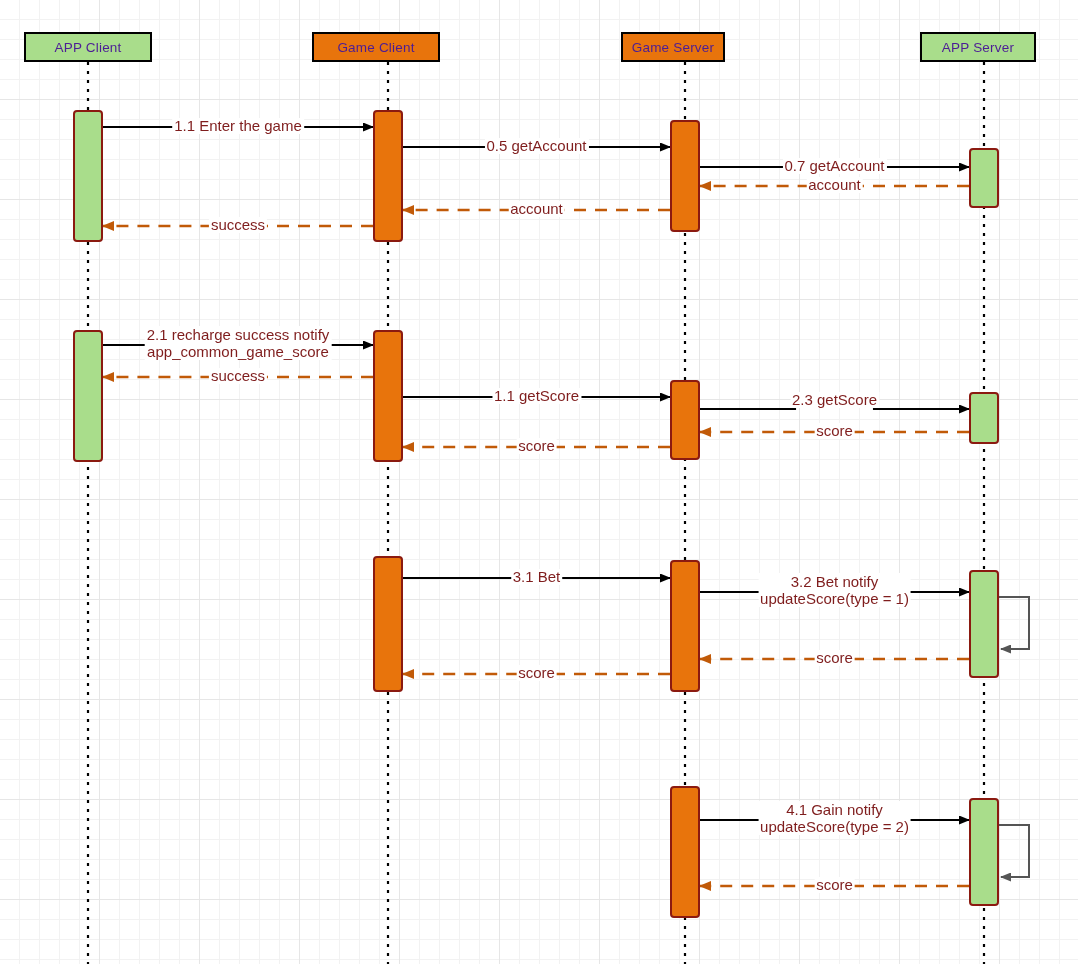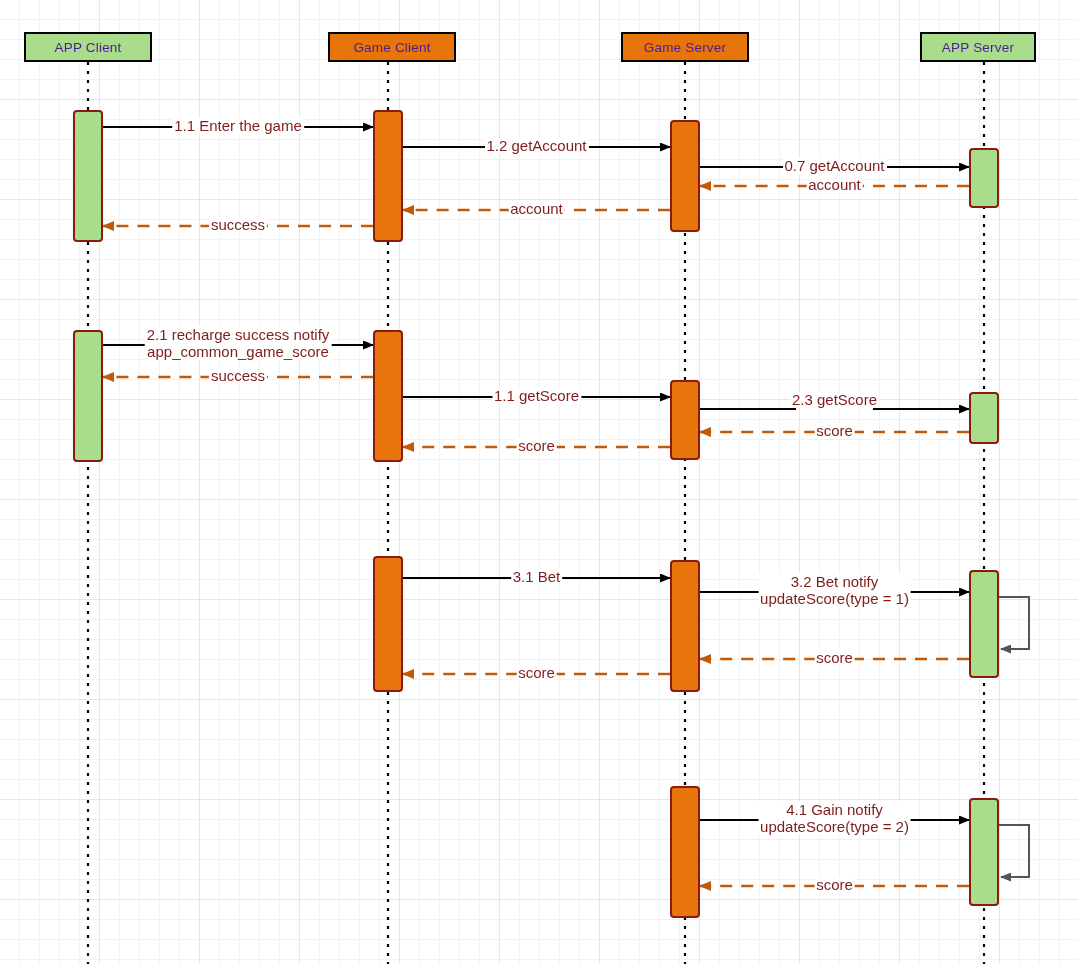--- a/index.html
+++ b/index.html
@@ -133,24 +133,24 @@
         <line x1="899.5234375" y1="820" x2="969" y2="820" stroke="#000000" stroke-width="2" marker-end="url(#arrow-black)"></line>
         <line x1="969" y1="886" x2="852.7890625" y2="886" stroke="#c15a08" stroke-width="2.4" stroke-dasharray="12,9"></line>
         <line x1="816.2109375" y1="886" x2="700" y2="886" stroke="#c15a08" stroke-width="2.4" stroke-dasharray="12,9" marker-end="url(#arrow-orange)"></line>
       </g>
   </svg>
 
   <div id="actors">
       <div class="actor-box actor-green" style="left: 24px; top: 32px; width: 128px;">
         <span>APP Client</span>
       </div>
-      <div class="actor-box actor-orange" style="left: 328px; top: 32px; width: 128px;">
+      <div class="actor-box actor-orange" style="left: 312px; top: 32px; width: 128px;">
         <span>Game Client</span>
       </div>
-      <div class="actor-box actor-orange" style="left: 621px; top: 32px; width: 128px;">
+      <div class="actor-box actor-orange" style="left: 621px; top: 32px; width: 104px;">
         <span>Game Server</span>
       </div>
       <div class="actor-box actor-green" style="left: 920px; top: 32px; width: 116px;">
         <span>APP Server</span>
       </div>
     </div>
   <div id="activations">
       <div class="activation act-green" style="left: 73px; top: 110px; width: 30px; height: 132px;"></div>
       <div class="activation act-orange" style="left: 373px; top: 110px; width: 30px; height: 132px;"></div>
       <div class="activation act-orange" style="left: 670px; top: 120px; width: 30px; height: 112px;"></div>
@@ -160,21 +160,21 @@
       <div class="activation act-orange" style="left: 670px; top: 380px; width: 30px; height: 80px;"></div>
       <div class="activation act-green" style="left: 969px; top: 392px; width: 30px; height: 52px;"></div>
       <div class="activation act-orange" style="left: 373px; top: 556px; width: 30px; height: 136px;"></div>
       <div class="activation act-orange" style="left: 670px; top: 560px; width: 30px; height: 132px;"></div>
       <div class="activation act-green" style="left: 969px; top: 570px; width: 30px; height: 108px;"></div>
       <div class="activation act-orange" style="left: 670px; top: 786px; width: 30px; height: 132px;"></div>
       <div class="activation act-green" style="left: 969px; top: 798px; width: 30px; height: 108px;"></div>
     </div>
   <div id="labels">
       <div class="msg-label" style="left: 238px; top: 118px;">1.1 Enter the game</div>
-      <div class="msg-label" style="left: 536.5px; top: 138px;">1.2 getAccount</div>
+      <div class="msg-label" style="left: 536.5px; top: 138px;">0.5 getAccount</div>
       <div class="msg-label" style="left: 834.5px; top: 158px;">0.7 getAccount</div>
       <div class="msg-label" style="left: 834.5px; top: 177px;">account</div>
       <div class="msg-label" style="left: 536.5px; top: 201px;">account</div>
       <div class="msg-label" style="left: 238px; top: 217px;">success</div>
       <div class="msg-label two-line" style="left: 238px; top: 326px;">2.1 recharge success notify
 app_common_game_score</div>
       <div class="msg-label" style="left: 238px; top: 368px;">success</div>
       <div class="msg-label" style="left: 536.5px; top: 388px;">1.1 getScore</div>
       <div class="msg-label" style="left: 834.5px; top: 392px;">2.3 getScore</div>
       <div class="msg-label" style="left: 834.5px; top: 423px;">score</div>

